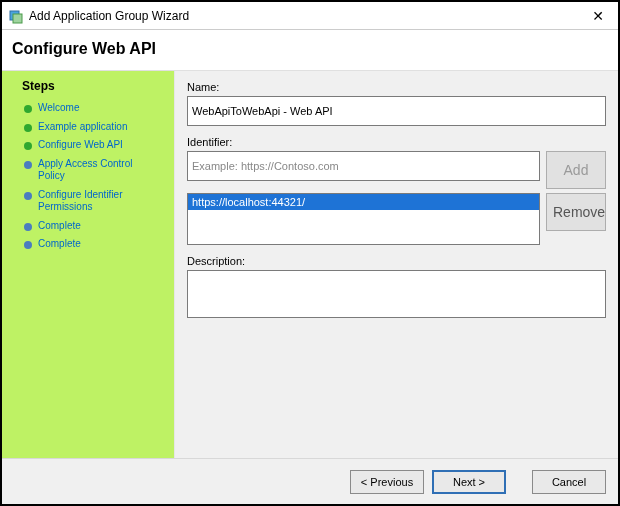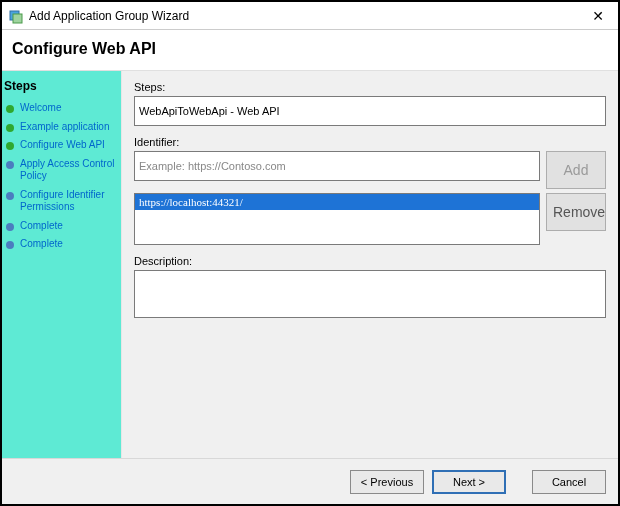--- a/index.html
+++ b/index.html
@@ -15,21 +15,21 @@
   .titlebar-left { display: flex; align-items: center; gap: 5px; }
   .title-icon svg { display: block; }
   .titlebar-title { font-size: 12px; color: #000; }
   .close-btn { font-size: 14px; padding: 2px 8px; cursor: pointer; line-height: 1; }
   .header {
     padding: 10px 10px 12px 10px; border-bottom: 1px solid #e0e0e0;
   }
   .header-title { font-size: 16px; font-weight: bold; color: #000; }
   .body { flex: 1; display: flex; min-height: 0; }
   .sidebar {
-    width: 119px; padding: 8px 2px; background: #5eead4;
+    width: 172px; padding: 8px 20px; background: #bef264;
   }
   .sidebar-heading { font-size: 12px; font-weight: bold; margin-bottom: 6px; }
   .step {
     display: flex; align-items: flex-start; gap: 6px; font-size: 10px;
     color: #0066cc; padding: 3px 2px; cursor: pointer; line-height: 1.25;
   }
   .step .bullet {
     width: 8px; height: 8px; border-radius: 50%; flex-shrink: 0; margin-top: 3px;
   }
   .bullet.done { background: #2fa82f; }
@@ -50,21 +50,20 @@
     width: 60px; height: 38px; font-size: 14px; border: 1px solid #adadad;
     background: #e1e1e1; color: #555; cursor: pointer;
   }
   .side-btn:disabled { color: #9a9a9a; cursor: default; }
   .listbox {
     border: 1px solid #7a7a7a; background: #fff; height: 52px; overflow: hidden;
   }
   .list-item {
     background: #1e73d6; color: #fff; font-size: 11px; padding: 2px 4px;
     white-space: nowrap;
-    font-family: Liberation Serif, serif;
   }
   .textarea {
     width: 100%; height: 48px; border: 1px solid #7a7a7a; background: #fff;
     resize: none; font-size: 11px; padding: 2px 4px;
   }
   .spacer-v4 { height: 4px; }
   .spacer-v10 { height: 10px; }
   .footer {
     height: 46px; border-top: 1px solid #d8d8d8; background: #f0f0f0;
     display: flex; justify-content: flex-end; align-items: center;
@@ -132,21 +131,21 @@
         <span>Complete</span>
       </div>
       <div class="step">
         <span class="bullet todo"></span>
         <span>Complete</span>
       </div>
     </div>
 
     <div class="main">
 
-      <div class="field-label">Steps:</div>
+      <div class="field-label">Name:</div>
       <input class="text-input" type="text" value="WebApiToWebApi - Web API" style="">
 
       <div class="spacer-v10"></div>
 
       <div class="field-label">Identifier:</div>
       <div class="row">
         <input class="text-input ident-input" type="text" placeholder="Example: https://Contoso.com" style="">
         <button class="side-btn" disabled="">Add</button>
       </div>
 

